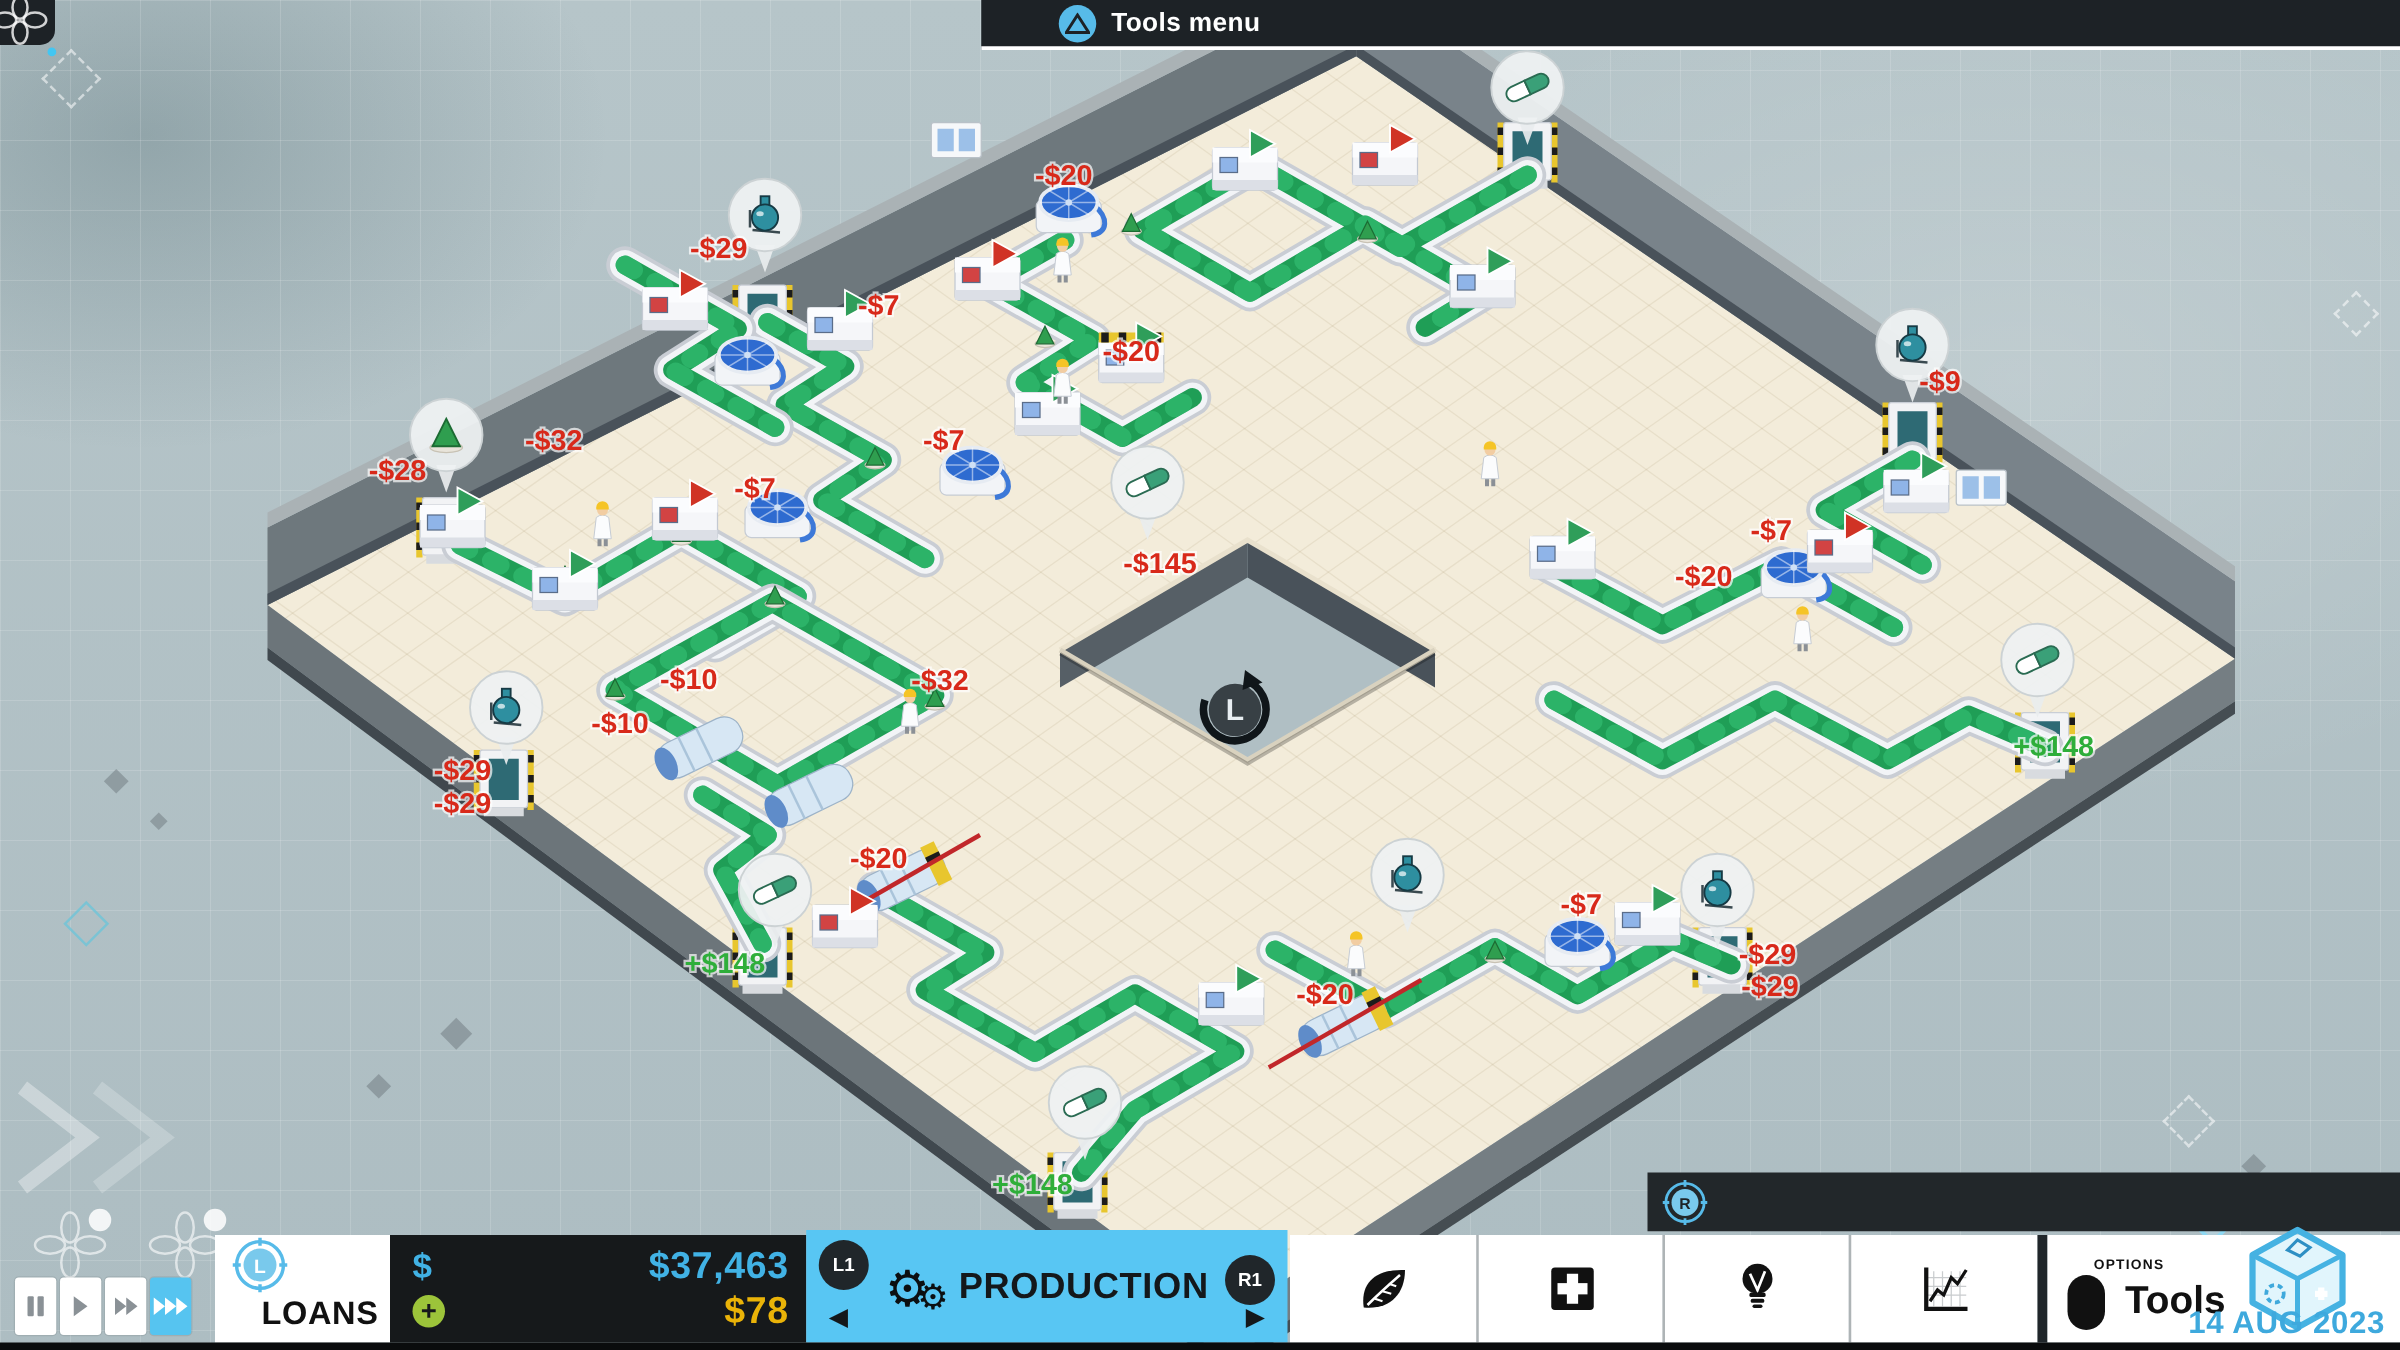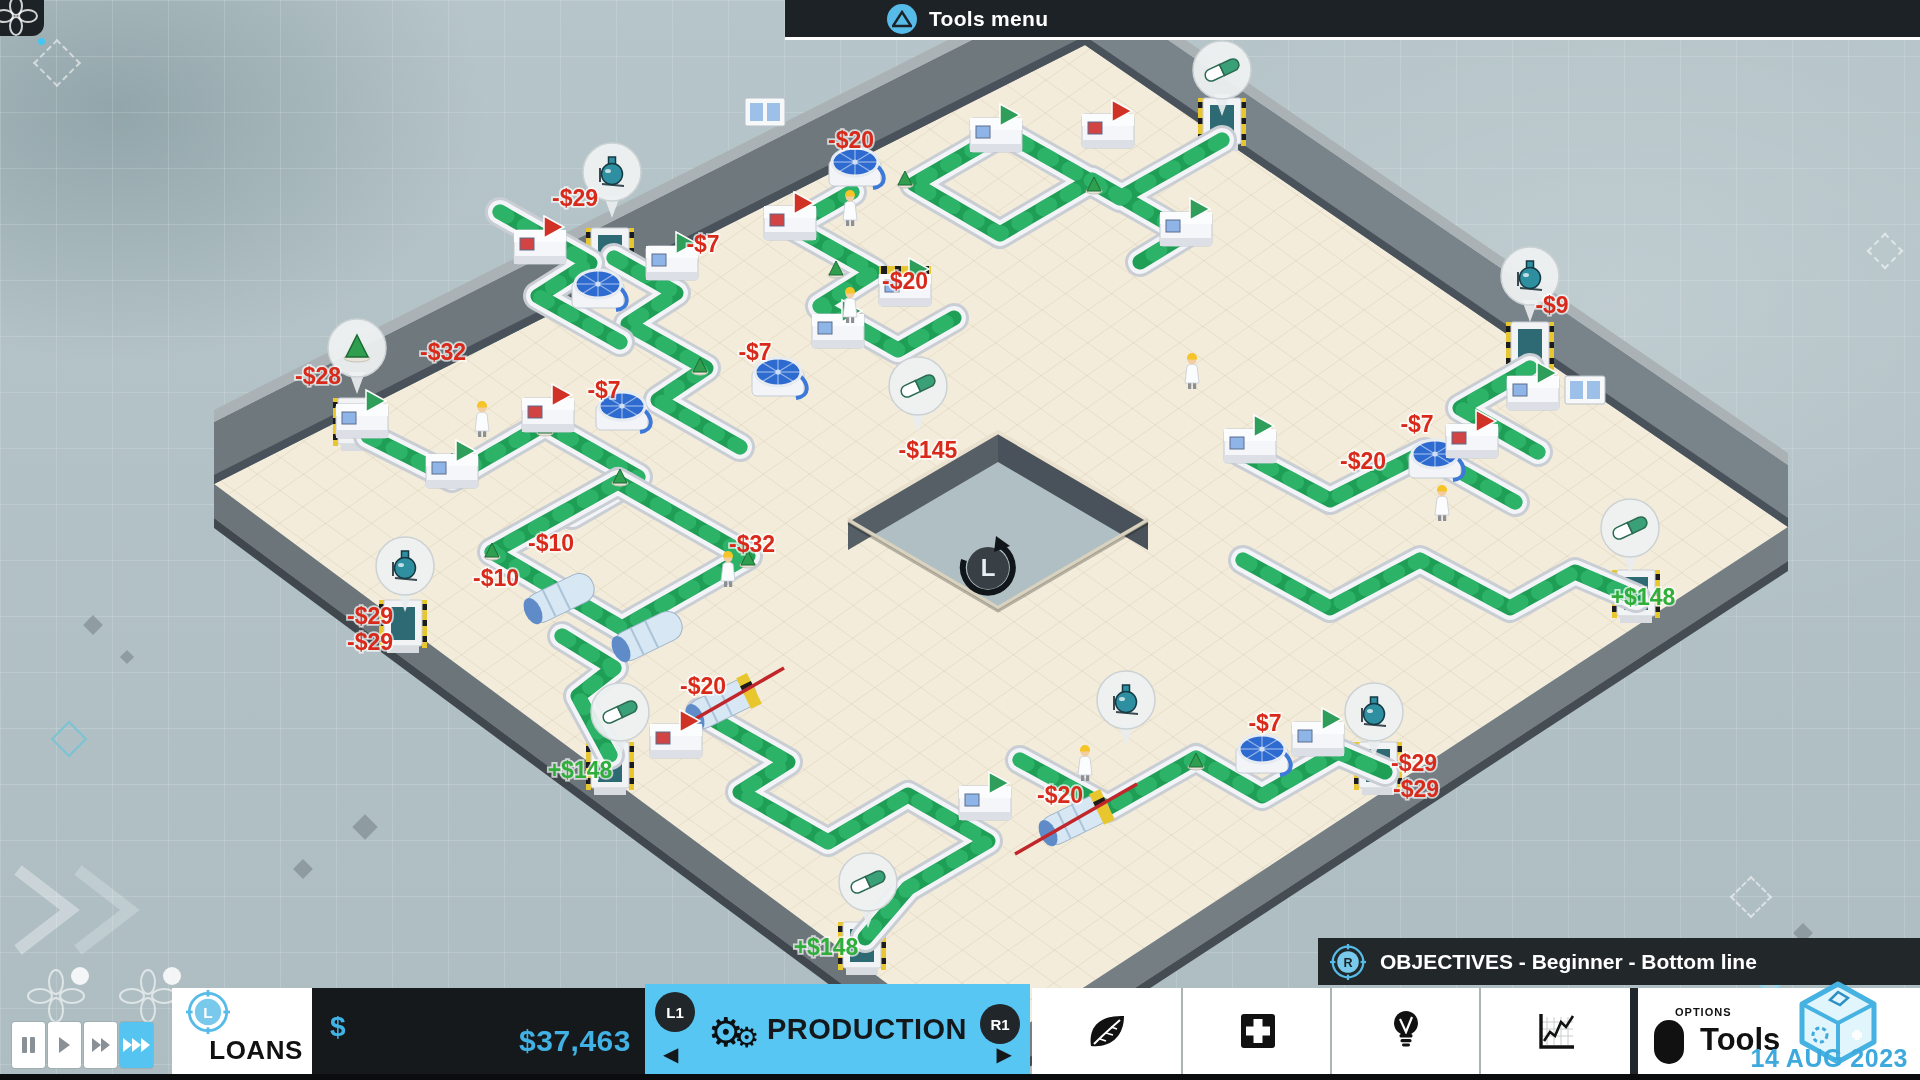--- a/index.html
+++ b/index.html
@@ -11,21 +11,21 @@
       radial-gradient(900px 560px at 84% 28%, rgba(255,255,255,.16), transparent 62%),
       radial-gradient(760px 520px at 50% 55%, rgba(255,255,255,.12), transparent 66%),
       linear-gradient(#b6c5c9,#adbdc2);}
   #stage::before{content:"";position:absolute;inset:0;pointer-events:none;
     background-image:linear-gradient(rgba(255,255,255,.15) 1px,transparent 1px),
       linear-gradient(90deg,rgba(255,255,255,.15) 1px,transparent 1px);
     background-size:56px 56px;}
   .abs{position:absolute;}
   
   #topbar{left:785px;top:0;width:1135px;height:40px;background:#1d2226;
-    border-bottom:3px solid #fff;display:flex;align-items:center;gap:12px;padding-left:102px;}
+    border-bottom:3px solid #fff;display:flex;align-items:center;gap:12px;padding-left:62px;}
   .ps-circle{width:30px;height:30px;border-radius:50%;background:#57bbe9;display:flex;
     align-items:center;justify-content:center;flex:0 0 auto;}
   #topbar .lbl{color:#fff;font-weight:bold;font-size:21px;letter-spacing:.3px;}
   #corner-blob{left:-14px;top:-16px;width:58px;height:52px;background:#1d2226;border-radius:12px;}
   #corner-dot{left:38px;top:38px;width:7px;height:7px;border-radius:50%;background:#43c6f2;}
   
   #objbar{left:1318px;top:938px;width:602px;height:47px;background:#22272a;display:flex;
     align-items:center;gap:14px;padding-left:12px;}
   #objbar .lbl{color:#fff;font-weight:bold;font-size:21px;}
   .stick-icon{width:36px;height:36px;flex:0 0 auto;}
@@ -42,21 +42,21 @@
   .ptri.sm{border-top-width:7px;border-bottom-width:7px;border-left-width:9px;margin-left:-3px;}
   .pb-btn.active .ptri{border-left-color:#fff;}
   #loans{left:172px;width:140px;background:#fff;display:flex;flex-direction:column;
     align-items:center;justify-content:flex-end;padding-bottom:8px;}
   #loans .stick-icon{position:absolute;left:14px;top:2px;width:44px;height:44px;}
   #loans .lbl{font-weight:bold;font-size:26px;color:#111;letter-spacing:.5px;margin-left:28px;}
   #money{left:312px;width:333px;background:#16191b;padding:8px 14px 8px 18px;
     display:flex;flex-direction:column;justify-content:space-between;}
   .mrow{display:flex;align-items:center;justify-content:space-between;}
   .msym{color:#41b2e5;font-weight:bold;font-size:28px;}
-  .mval{color:#41b2e5;font-weight:bold;font-size:30px;letter-spacing:.5px;margin-top:28px;}
+  .mval{color:#41b2e5;font-weight:bold;font-size:30px;letter-spacing:.5px;}
   .plus-circle{width:26px;height:26px;border-radius:50%;background:#9cc43a;color:#16191b;
     display:flex;align-items:center;justify-content:center;font-weight:bold;font-size:22px;line-height:1;}
   .mval.green{color:#eab308;}
   #production{left:645px;top:984px;height:90px;width:385px;background:#58c6f3;
     display:flex;align-items:center;justify-content:center;gap:8px;}
   .shoulder{position:absolute;width:40px;height:40px;border-radius:50%;background:#20262a;
     color:#fff;font-weight:bold;font-size:15px;display:flex;align-items:center;justify-content:center;}
   #l1{left:10px;top:8px;} #r1{right:10px;top:20px;}
   .arrow{position:absolute;bottom:8px;font-size:20px;color:#14181b;}
   #arrow-left{left:18px;} #arrow-right{right:18px;}
@@ -959,21 +959,20 @@
       <circle cx="20" cy="20" r="17" fill="none" stroke="#57bbe9" stroke-width="2.5"></circle>
       <g stroke="#57bbe9" stroke-width="2.5">
           <line x1="20" y1="0" x2="20" y2="6"></line>
           <line x1="20" y1="34" x2="20" y2="40"></line>
           <line x1="0" y1="20" x2="6" y2="20"></line>
           <line x1="34" y1="20" x2="40" y2="20"></line>
         </g>
       <circle cx="20" cy="20" r="12" fill="#79c9ec"></circle>
       <text x="20" y="25.5" text-anchor="middle" font-size="14" font-weight="bold" fill="#1d2226">R</text>
     </svg>
-    <span class="lbl">OBJECTIVES - Beginner - Bottom line</span>
   </div>
 
   <svg class="abs" style="left:14px;top:964px;" width="180" height="60">
     <g stroke="rgba(255,255,255,.6)" stroke-width="2" fill="none">
       <ellipse cx="42" cy="18" rx="7" ry="12"></ellipse>
         <ellipse cx="42" cy="46" rx="7" ry="12"></ellipse>
       <ellipse cx="26" cy="32" rx="12" ry="7"></ellipse>
         <ellipse cx="58" cy="32" rx="12" ry="7"></ellipse>
       <ellipse cx="134" cy="18" rx="7" ry="12"></ellipse>
         <ellipse cx="134" cy="46" rx="7" ry="12"></ellipse>

